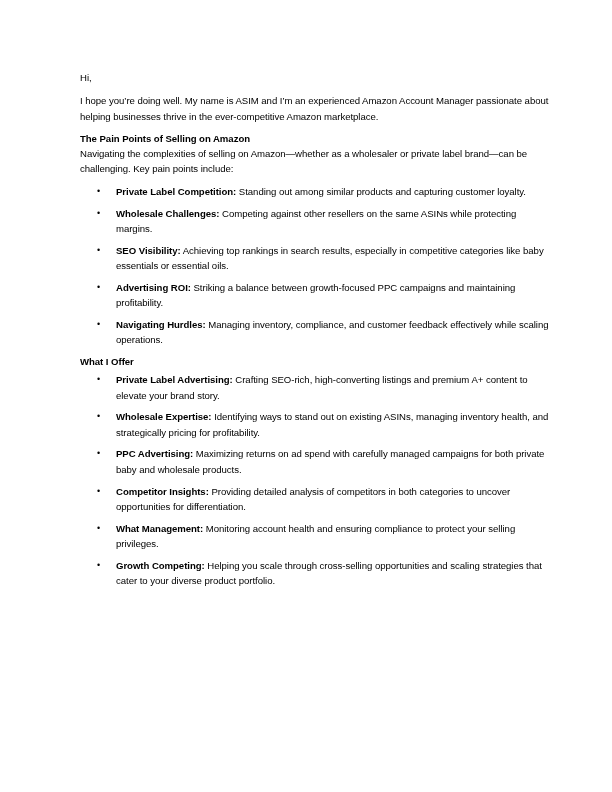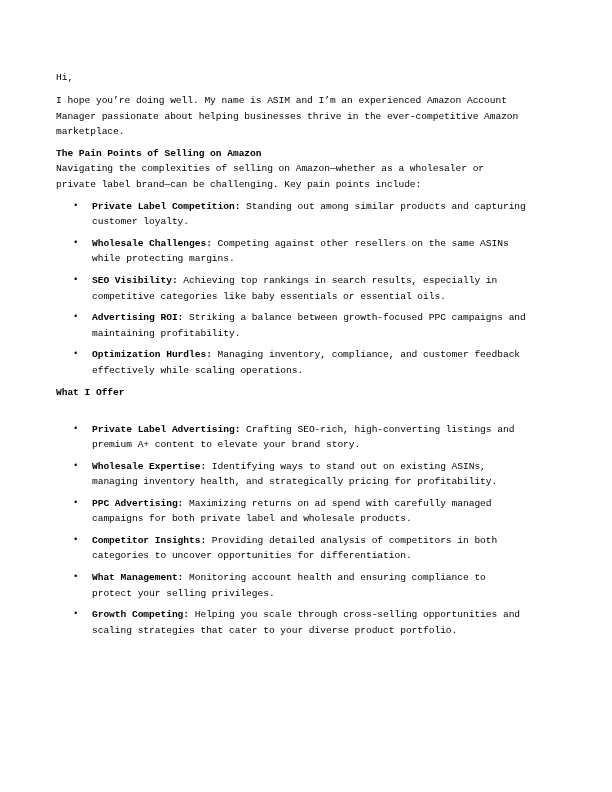--- a/index.html
+++ b/index.html
@@ -2,53 +2,53 @@
 <html><head>
   <meta charset="utf-8">
   <style>
     html, body { margin: 0; padding: 0; background: #ffffff; }
     body {
       width: 612px; height: 792px; overflow: hidden; position: relative;
       font-family: "Liberation Sans", "DejaVu Sans", sans-serif;
       color: #000000;
     }
     .page {
-      position: absolute; left: 56px; top: 70px; width: 470px;
-      font-size: 9.6px; line-height: 15.3px; letter-spacing: -0.05px; font-family: Liberation Mono, monospace;
+      position: absolute; left: 80px; top: 70px; width: 470px;
+      font-size: 9.6px; line-height: 15.3px; letter-spacing: -0.05px;
     }
     p { margin: 0; }
     .greeting { margin-bottom: 8px; }
     .para { margin-bottom: 7px; }
     .para-last { margin-bottom: 23px; }
     .heading { font-weight: bold; }
-    .heading-2 { font-weight: bold; margin-bottom: 22px; margin-top: 0px; }
+    .heading-2 { font-weight: bold; margin-bottom: 3px; margin-top: 0px; }
     ul { list-style: none; margin: 0 0 6px 0; padding: 0; }
     li { position: relative; padding-left: 36px; margin-bottom: 6.5px; }
     li .bullet { position: absolute; left: 17px; top: 0; font-size: 9px; }
     li b { font-weight: bold; }
   </style>
 </head>
 <body>
 
 <div class="page">
   <p class="greeting">Hi,</p>
   <p class="para">I hope you’re doing well. My name is ASIM and I’m an experienced Amazon Account Manager passionate about helping businesses thrive in the ever-competitive Amazon marketplace.</p>
 
   <p class="heading">The Pain Points of Selling on Amazon</p>
   <p class="para">Navigating the complexities of selling on Amazon—whether as a wholesaler or private label brand—can be challenging. Key pain points include:</p>
   <ul>
     <li><span class="bullet">•</span><b>Private Label Competition:</b><span> Standing out among similar products and capturing customer loyalty.</span></li>
     <li><span class="bullet">•</span><b>Wholesale Challenges:</b><span> Competing against other resellers on the same ASINs while protecting margins.</span></li>
     <li><span class="bullet">•</span><b>SEO Visibility:</b><span> Achieving top rankings in search results, especially in competitive categories like baby essentials or essential oils.</span></li>
     <li><span class="bullet">•</span><b>Advertising ROI:</b><span> Striking a balance between growth-focused PPC campaigns and maintaining profitability.</span></li>
-    <li><span class="bullet">•</span><b>Optimization Hurdles:</b><span> Managing inventory, compliance, and customer feedback effectively while scaling operations.</span></li>
+    <li><span class="bullet">•</span><b>Navigating Hurdles:</b><span> Managing inventory, compliance, and customer feedback effectively while scaling operations.</span></li>
   </ul>
 
   <p class="heading-2">What I Offer</p>
   <ul>
     <li><span class="bullet">•</span><b>Private Label Advertising:</b><span> Crafting SEO-rich, high-converting listings and premium A+ content to elevate your brand story.</span></li>
     <li><span class="bullet">•</span><b>Wholesale Expertise:</b><span> Identifying ways to stand out on existing ASINs, managing inventory health, and strategically pricing for profitability.</span></li>
-    <li><span class="bullet">•</span><b>PPC Advertising:</b><span> Maximizing returns on ad spend with carefully managed campaigns for both private label and wholesale products.</span></li>
+    <li><span class="bullet">•</span><b>PPC Advertising:</b><span> Maximizing returns on ad spend with carefully managed campaigns for both private baby and wholesale products.</span></li>
     <li><span class="bullet">•</span><b>Competitor Insights:</b><span> Providing detailed analysis of competitors in both categories to uncover opportunities for differentiation.</span></li>
     <li><span class="bullet">•</span><b>What Management:</b><span> Monitoring account health and ensuring compliance to protect your selling privileges.</span></li>
     <li><span class="bullet">•</span><b>Growth Competing:</b><span> Helping you scale through cross-selling opportunities and scaling strategies that cater to your diverse product portfolio.</span></li>
   </ul>
 </div>
 
 </body></html>

